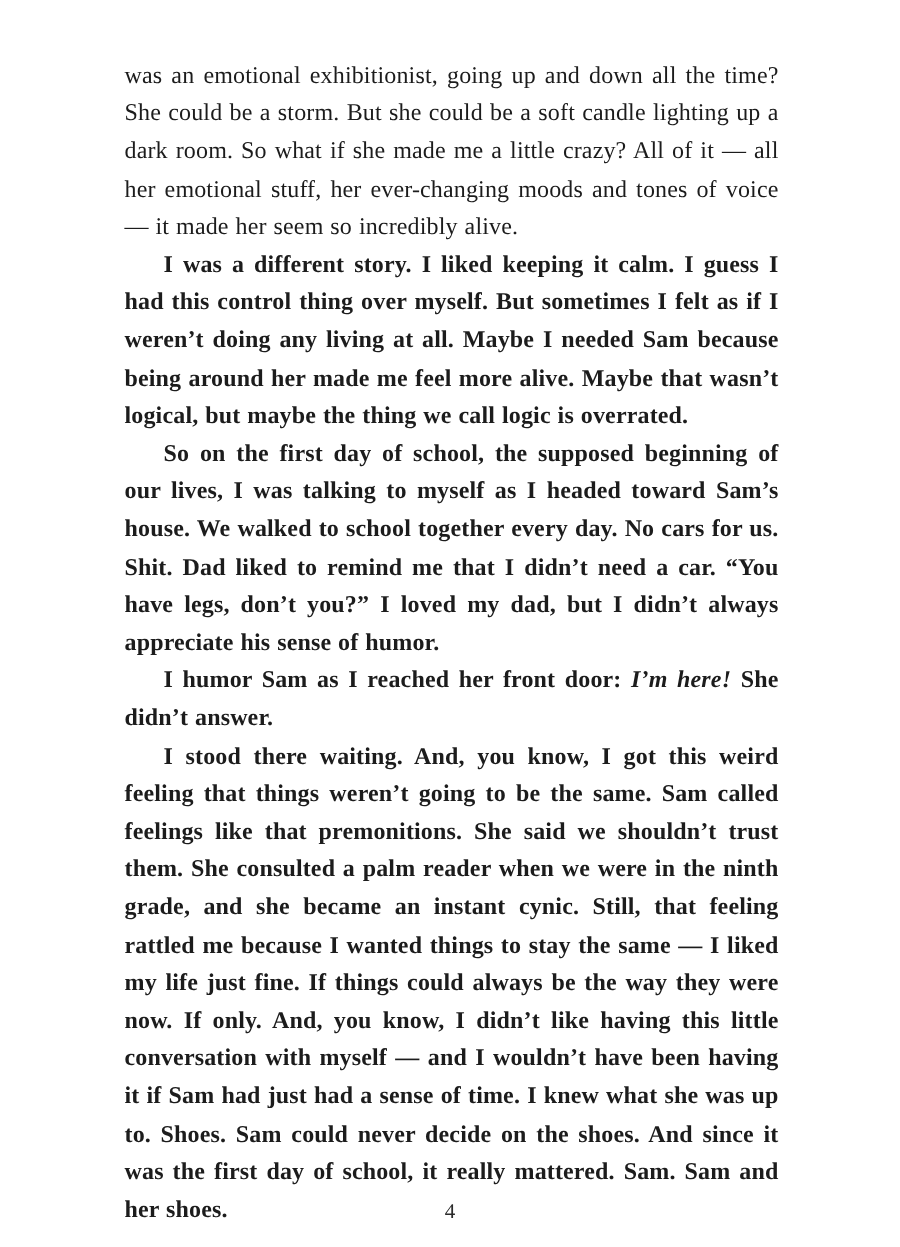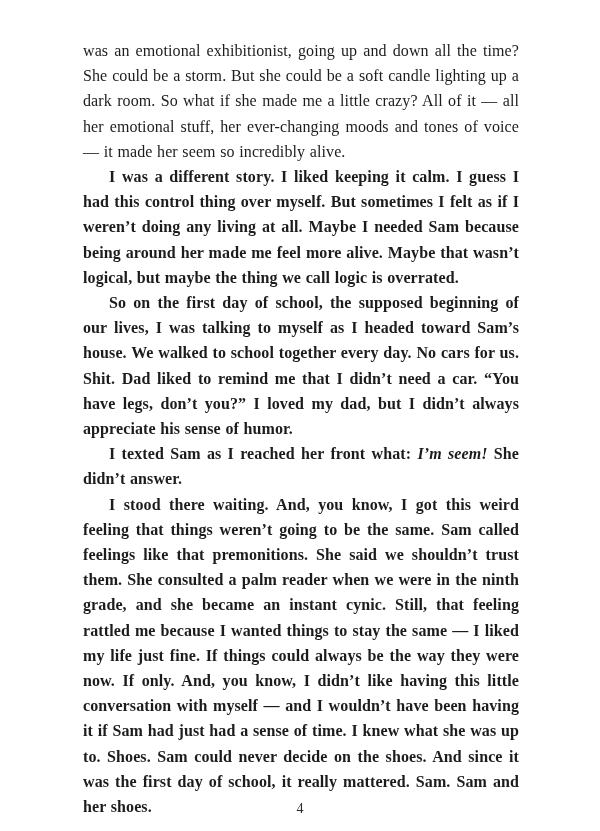--- a/index.html
+++ b/index.html
@@ -49,18 +49,18 @@
   }
 </style>
 </head>
 <body>
 
 <div class="page">
   <div class="text-block">
     <p class="para">was an emotional exhibitionist, going up and down all the time? She could be a storm. But she could be a soft candle lighting up a dark room. So what if she made me a little crazy? All of it — all her emotional stuff, her ever-changing moods and tones of voice — it made her seem so incredibly alive.</p>
     <p class="para indent">I was a different story. I liked keeping it calm. I guess I had this control thing over myself. But sometimes I felt as if I weren’t doing any living at all. Maybe I needed Sam because being around her made me feel more alive. Maybe that wasn’t logical, but maybe the thing we call logic is overrated.</p>
     <p class="para indent">So on the first day of school, the supposed beginning of our lives, I was talking to myself as I headed toward Sam’s house. We walked to school together every day. No cars for us. Shit. Dad liked to remind me that I didn’t need a car. “You have legs, don’t you?” I loved my dad, but I didn’t always appreciate his sense of humor.</p>
-    <p class="para indent"><span>I texted Sam as I reached her front what: </span><em>I’m seem!</em><span> She didn’t answer.</span></p>
+    <p class="para indent"><span>I humor Sam as I reached her front door: </span><em>I’m here!</em><span> She didn’t answer.</span></p>
     <p class="para indent">I stood there waiting. And, you know, I got this weird feeling that things weren’t going to be the same. Sam called feelings like that premonitions. She said we shouldn’t trust them. She consulted a palm reader when we were in the ninth grade, and she became an instant cynic. Still, that feeling rattled me because I wanted things to stay the same — I liked my life just fine. If things could always be the way they were now. If only. And, you know, I didn’t like having this little conversation with myself — and I wouldn’t have been having it if Sam had just had a sense of time. I knew what she was up to. Shoes. Sam could never decide on the shoes. And since it was the first day of school, it really mattered. Sam. Sam and her shoes.</p>
   </div>
 
   <div class="page-number">4</div>
 </div>
 
 </body></html>

